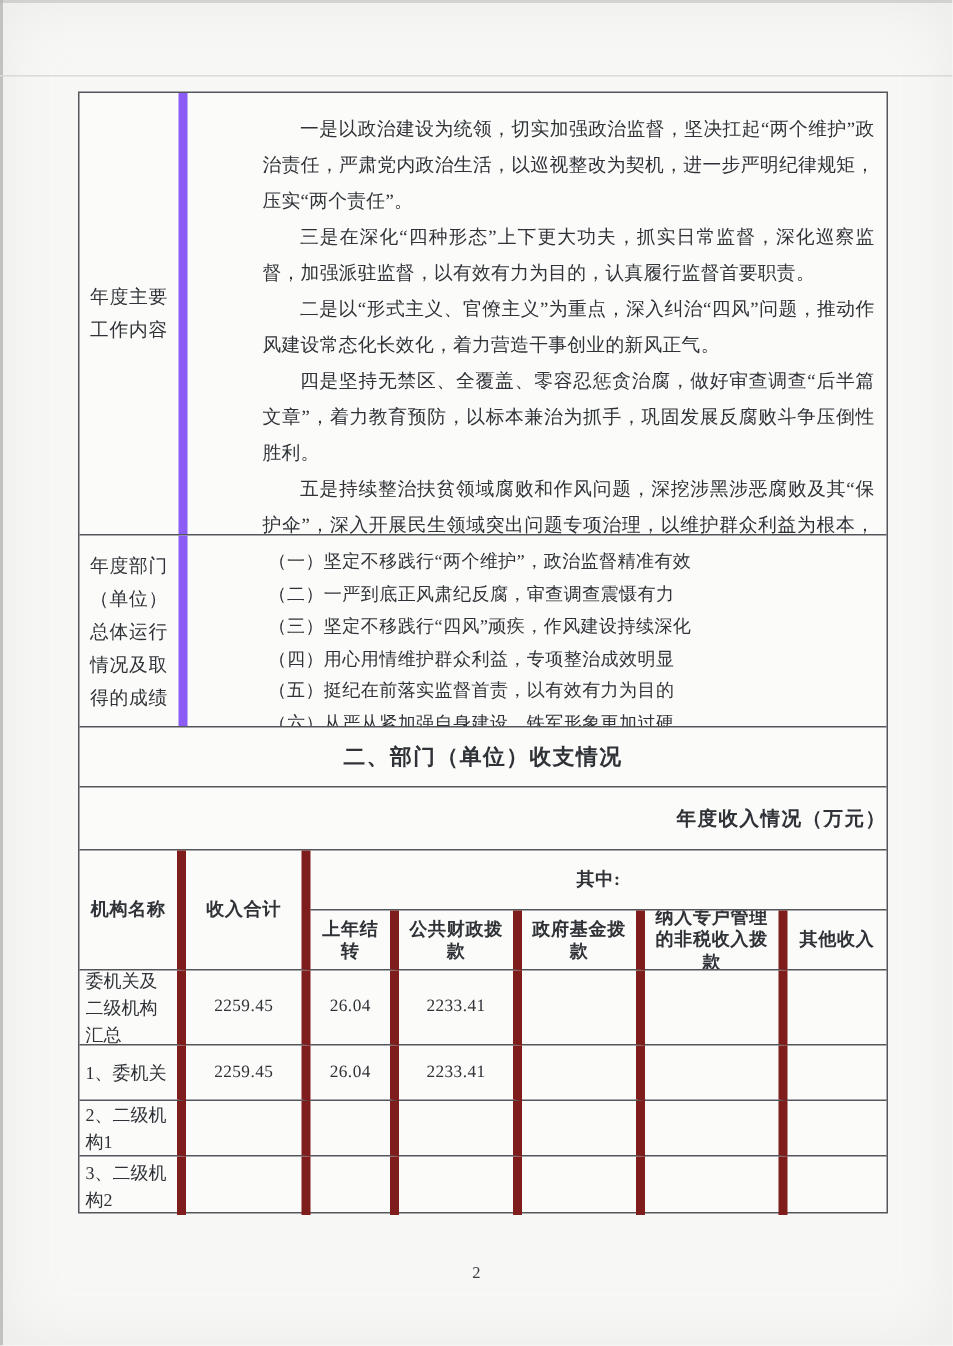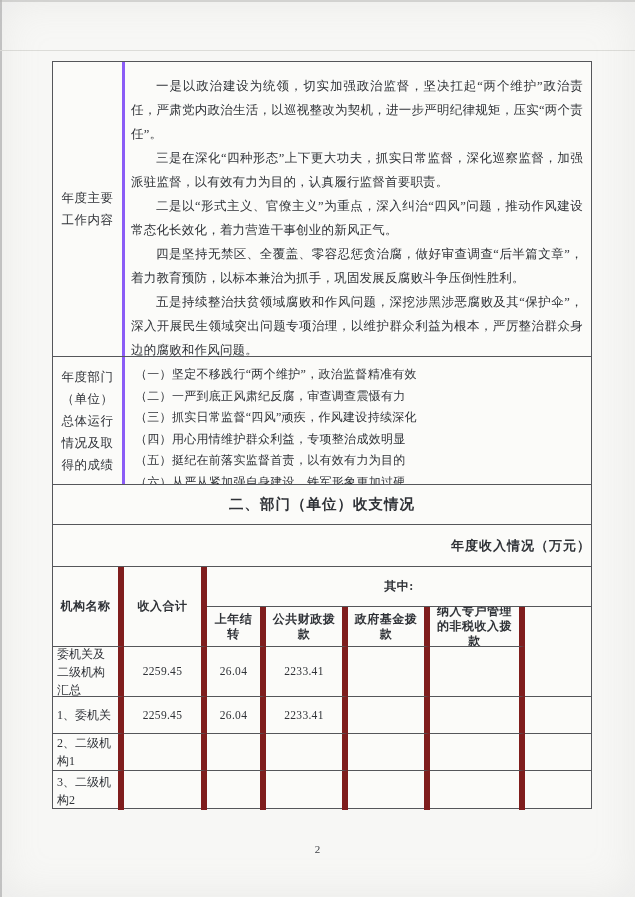--- a/index.html
+++ b/index.html
@@ -15,25 +15,25 @@
   .fold-line{position:absolute;left:0;top:50px;width:635px;height:1px;background:#dcdcd8;}
   .page-tint{position:absolute;inset:0;box-shadow:inset 0 0 40px rgba(180,180,175,.18);pointer-events:none;}
 
   .doc-table{
     position:absolute;left:52px;top:61px;width:540px;height:748px;
     border:1px solid #55565a;box-sizing:border-box;
     background:#fbfbf9;
   }
   .row{display:flex;box-sizing:border-box;border-bottom:1px solid #55565a;}
   .label-cell{
-    width:72px;flex:0 0 72px;border-right:3px solid #8b5cf6;box-sizing:border-box;
+    width:72px;flex:0 0 72px;border-right:6px solid #8b5cf6;box-sizing:border-box;
     display:flex;align-items:center;justify-content:center;text-align:center;
     font-size:12.5px;line-height:22px;padding:2px 3px;letter-spacing:.5px;
   }
-  .content-cell{flex:1;box-sizing:border-box;overflow:hidden;}
+  .content-cell{flex:1;box-sizing:border-box;overflow:hidden;margin-left:44px;}
 
   .sec-work{height:295px;}
   .sec-work .content-cell{padding:12px 8px 0 6px;}
   .sec-work p{margin:0;text-indent:2em;font-size:12.5px;line-height:24px;text-align:justify;letter-spacing:.2px;}
 
   .sec-achv{height:128px;}
   .sec-achv .content-cell{padding:7px 8px 0 10px;}
   .sec-achv .achv-item{font-size:12px;line-height:21.5px;letter-spacing:.3px;}
 
   .sec-title{height:40px;align-items:center;justify-content:center;display:flex;}
@@ -81,21 +81,21 @@
       <p>五是持续整治扶贫领域腐败和作风问题，深挖涉黑涉恶腐败及其“保护伞”，深入开展民生领域突出问题专项治理，以维护群众利益为根本，严厉整治群众身边的腐败和作风问题。</p>
 
     </div>
   </div>
 
   <div class="row sec-achv">
     <div class="label-cell">年度部门（单位）总体运行情况及取得的成绩</div>
     <div class="content-cell">
       <div class="achv-item">（一）坚定不移践行“两个维护”，政治监督精准有效</div>
       <div class="achv-item">（二）一严到底正风肃纪反腐，审查调查震慑有力</div>
-      <div class="achv-item">（三）抓实日常监督“四风”顽疾，作风建设持续深化</div>
+      <div class="achv-item">（三）坚定不移践行“四风”顽疾，作风建设持续深化</div>
       <div class="achv-item">（四）用心用情维护群众利益，专项整治成效明显</div>
       <div class="achv-item">（五）挺纪在前落实监督首责，以有效有力为目的</div>
       <div class="achv-item">（六）从严从紧加强自身建设，铁军形象更加过硬</div>
     </div>
   </div>
 
   <div class="row sec-title">
     <span class="t">二、部门（单位）收支情况</span>
   </div>
 
@@ -104,20 +104,21 @@
   </div>
 
   <div class="income-grid">
     <div class="cell hdr org-hdr">机构名称</div>
     <div class="cell hdr total-hdr">收入合计</div>
     <div class="cell hdr among-hdr last-col">其中:</div>
     <div class="cell hdr" style="grid-row:2;grid-column:3;">上年结转</div>
     <div class="cell hdr" style="grid-row:2;grid-column:4;">公共财政拨款</div>
     <div class="cell hdr" style="grid-row:2;grid-column:5;">政府基金拨款</div>
     <div class="cell hdr" style="grid-row:2;grid-column:6;">纳入专户管理的非税收入拨款</div>
+    <div class="cell hdr last-col" style="grid-row:2;grid-column:7;">其他收入</div>
 
     <div class="cell rowlabel" style="grid-row:3;">委机关及二级机构汇总</div>
     <div class="cell num" style="grid-row:3;">2259.45</div>
     <div class="cell num" style="grid-row:3;">26.04</div>
     <div class="cell num" style="grid-row:3;">2233.41</div>
     <div class="cell num" style="grid-row:3;"></div>
     <div class="cell num" style="grid-row:3;"></div>
     <div class="cell num last-col" style="grid-row:3;"></div>
 
     <div class="cell rowlabel" style="grid-row:4;">1、委机关</div>

